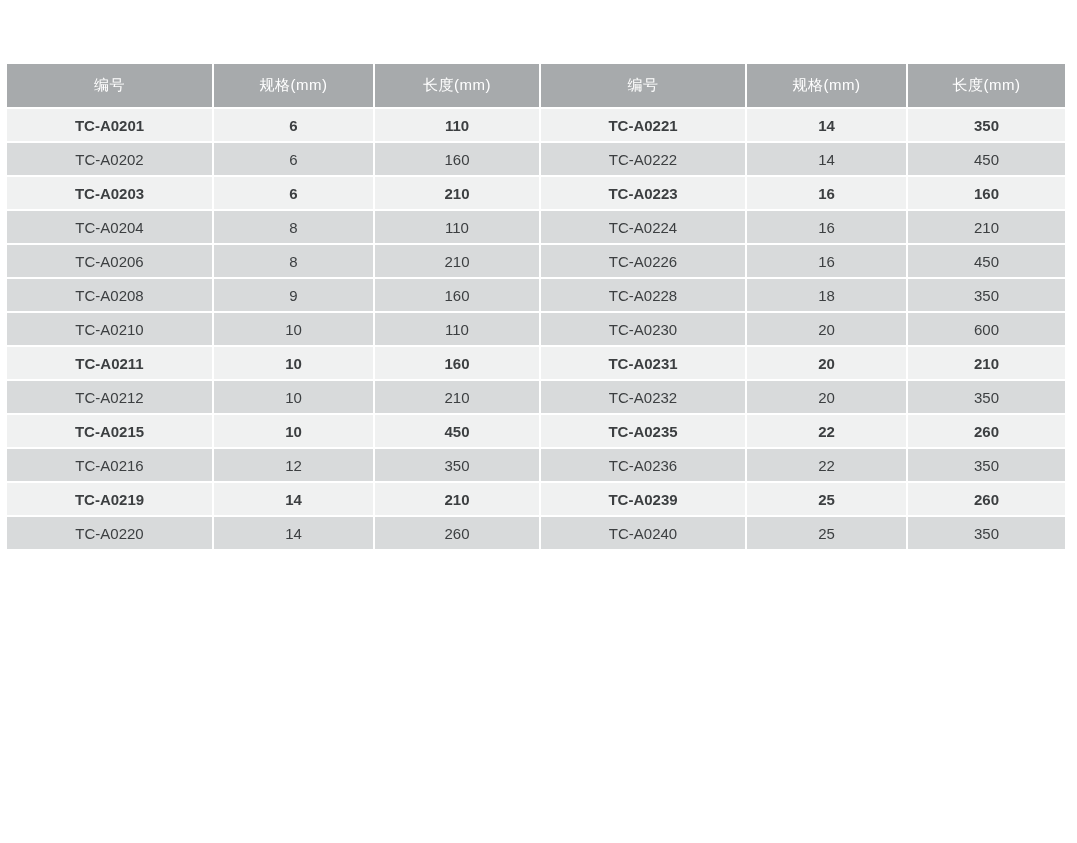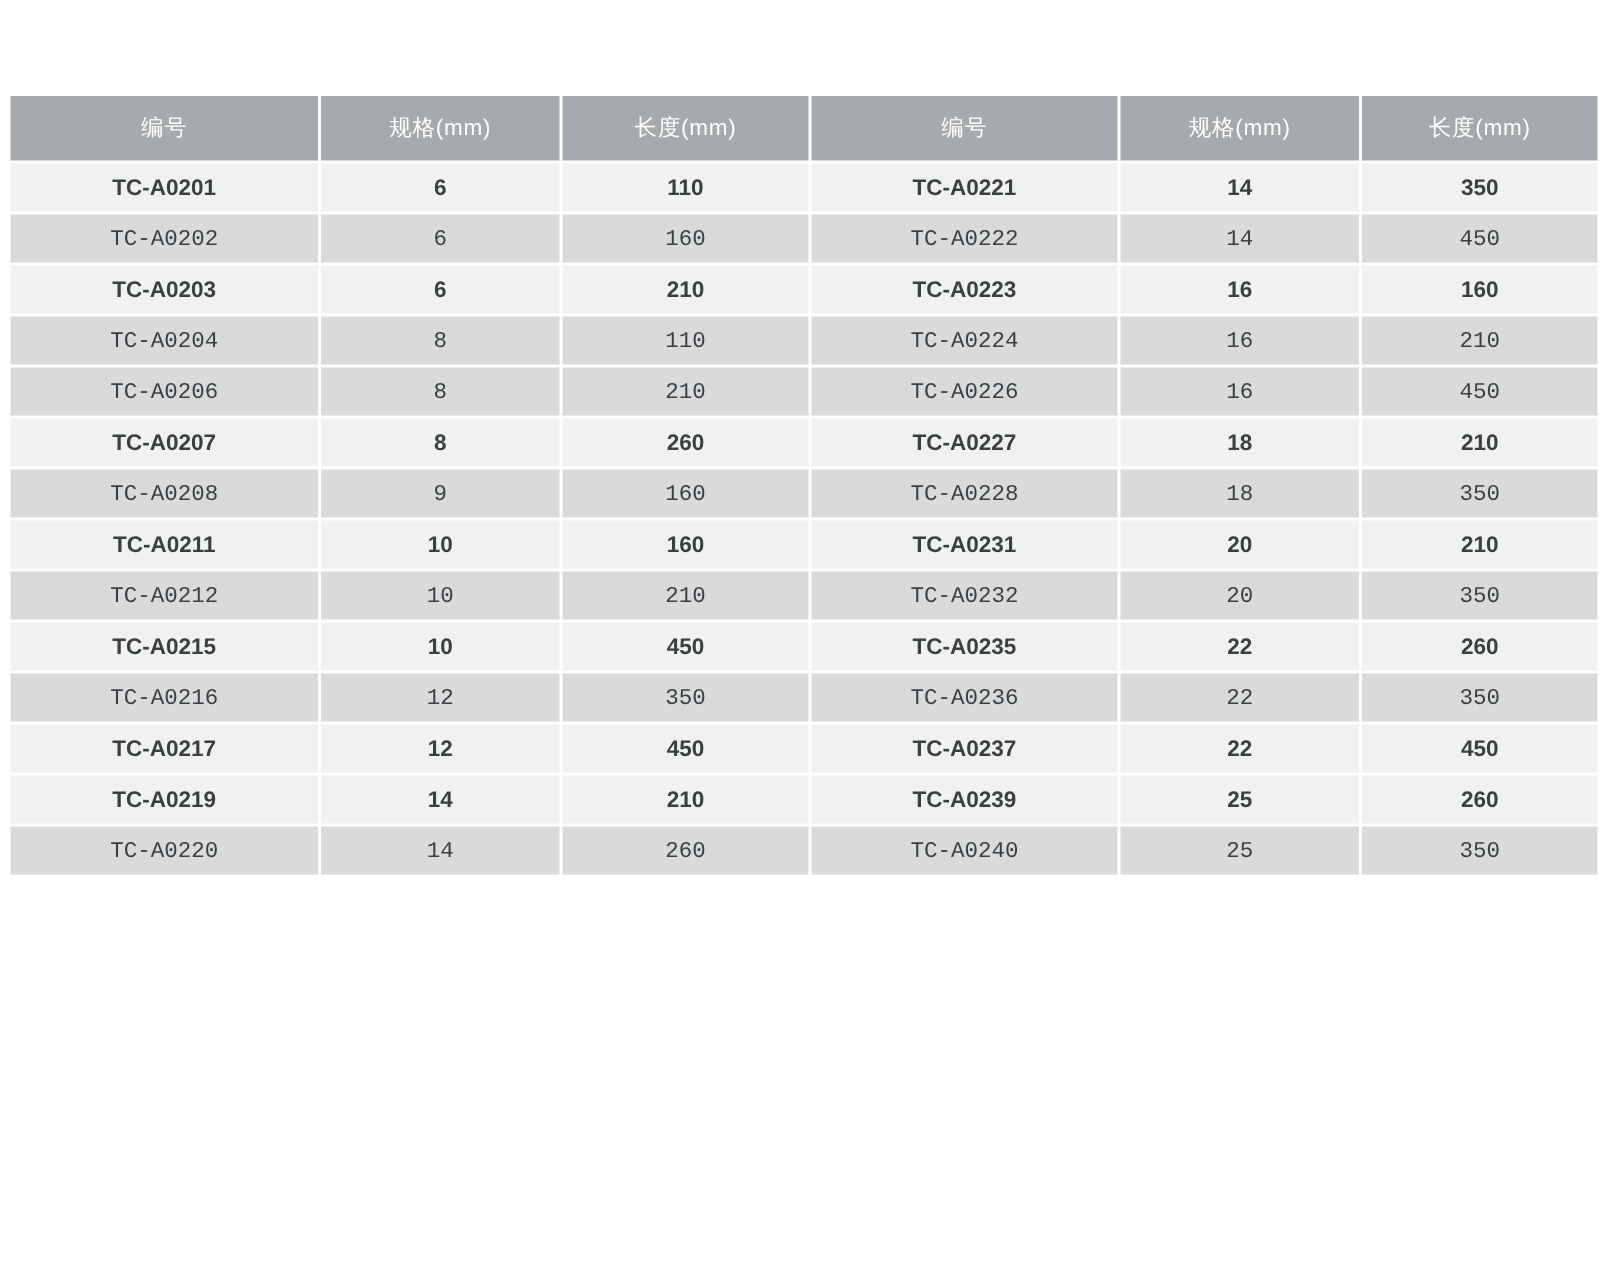--- a/index.html
+++ b/index.html
@@ -48,21 +48,21 @@
   table.spec-table td {
     font-size: 15px;
     color: var(--cell-text);
     text-align: center;
     vertical-align: middle;
     height: 32px;
     white-space: nowrap;
     overflow: hidden;
   }
   tr.row-light td { background: var(--row-light); font-weight: bold; }
-  tr.row-dark  td { background: var(--row-dark); font-family: Liberation Mono, monospace; }
+  tr.row-dark  td { background: var(--row-dark); }
 </style>
 </head>
 <body>
 
 <div class="canvas">
   <table class="spec-table">
     <colgroup>
       <col style="width:205px">
       <col style="width:159px">
       <col style="width:164px">
@@ -114,35 +114,35 @@
           <td>210</td>
         </tr>
         <tr class="row-dark">
           <td>TC-A0206</td>
           <td>8</td>
           <td>210</td>
           <td>TC-A0226</td>
           <td>16</td>
           <td>450</td>
         </tr>
-        <tr class="row-light">
-          <td>TC-A0207</td>
-          <td>8</td>
-          <td>260</td>
-          <td>TC-A0227</td>
-          <td>18</td>
-          <td>210</td>
-        </tr>
         <tr class="row-dark">
           <td>TC-A0208</td>
           <td>9</td>
           <td>160</td>
           <td>TC-A0228</td>
           <td>18</td>
           <td>350</td>
+        </tr>
+        <tr class="row-dark">
+          <td>TC-A0210</td>
+          <td>10</td>
+          <td>110</td>
+          <td>TC-A0230</td>
+          <td>20</td>
+          <td>600</td>
         </tr>
         <tr class="row-light">
           <td>TC-A0211</td>
           <td>10</td>
           <td>160</td>
           <td>TC-A0231</td>
           <td>20</td>
           <td>210</td>
         </tr>
         <tr class="row-dark">
@@ -163,28 +163,20 @@
         </tr>
         <tr class="row-dark">
           <td>TC-A0216</td>
           <td>12</td>
           <td>350</td>
           <td>TC-A0236</td>
           <td>22</td>
           <td>350</td>
         </tr>
         <tr class="row-light">
-          <td>TC-A0217</td>
-          <td>12</td>
-          <td>450</td>
-          <td>TC-A0237</td>
-          <td>22</td>
-          <td>450</td>
-        </tr>
-        <tr class="row-light">
           <td>TC-A0219</td>
           <td>14</td>
           <td>210</td>
           <td>TC-A0239</td>
           <td>25</td>
           <td>260</td>
         </tr>
         <tr class="row-dark">
           <td>TC-A0220</td>
           <td>14</td>

